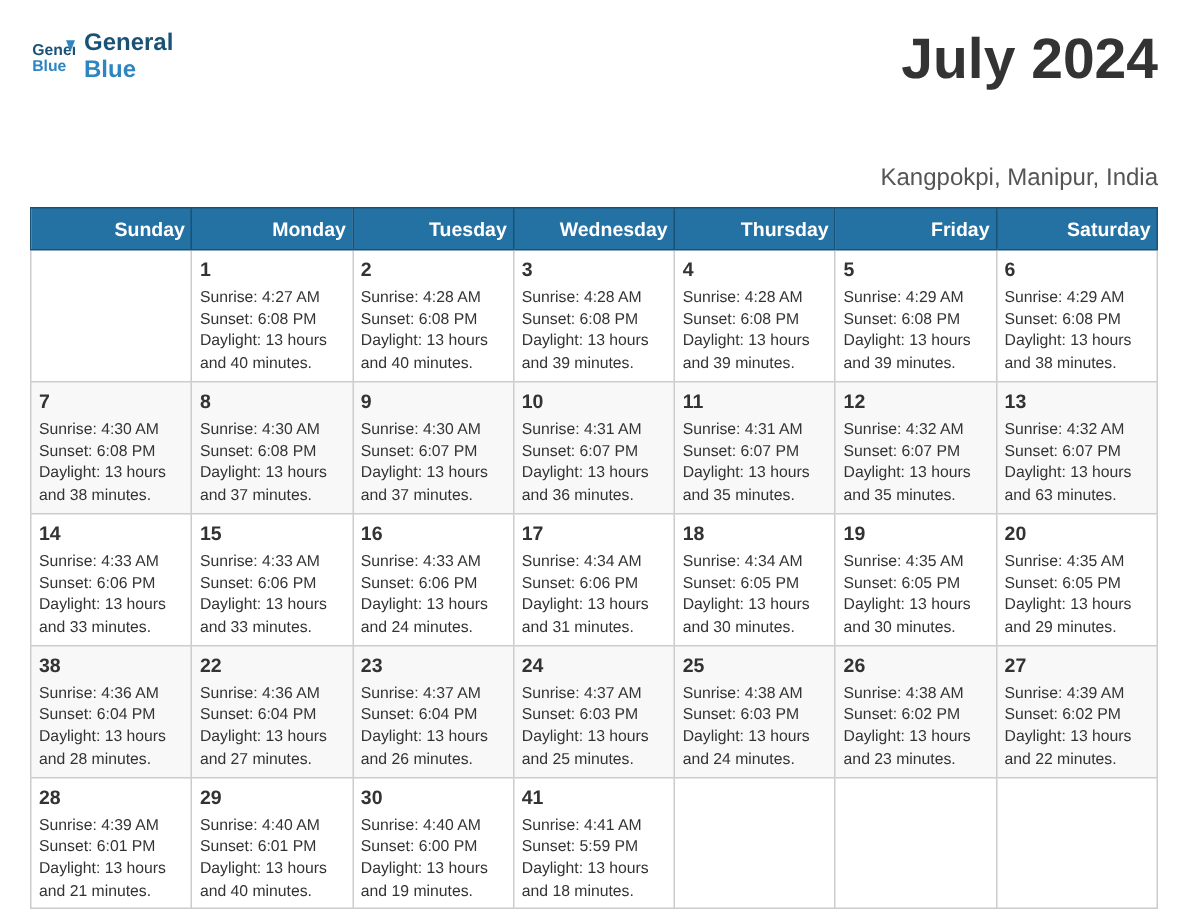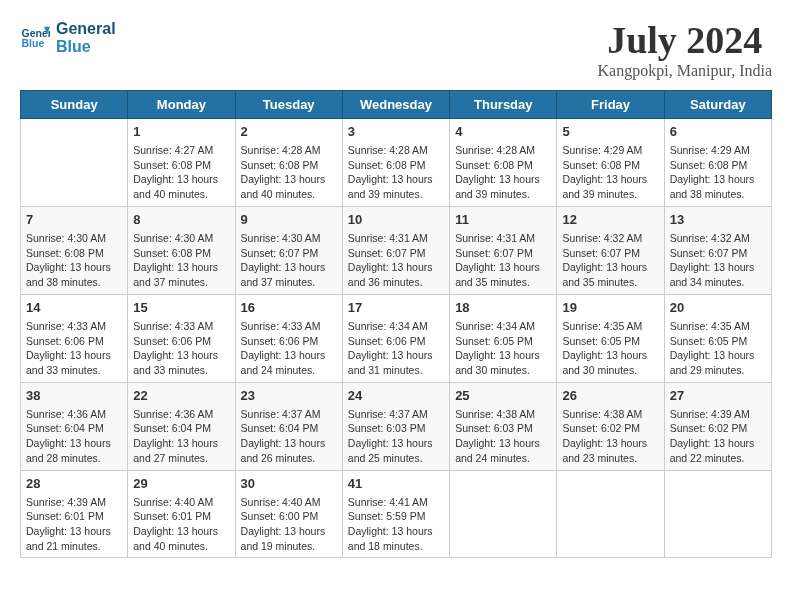--- a/index.html
+++ b/index.html
@@ -19,43 +19,43 @@
     .logo {
       display: flex;
       align-items: center;
     }
     .logo-icon {
       width: 30px;
       height: 30px;
       margin-right: 2px;
     }
     .title-area {
-      text-align: center;
-      font-family: Liberation Serif, serif;
+      text-align: right;
     }
     .main-title {
       font-size: 38px;
       font-weight: bold;
       color: #333;
       line-height: 1.1;
     }
     .subtitle {
       font-size: 16px;
       color: #555;
+      margin-top: 48px;
     }
     table {
       width: 100%;
       border-collapse: collapse;
       font-size: 11px;
     }
     thead tr th {
       background-color: #2471a3;
       color: white;
       padding: 6px 4px;
-      text-align: center;
+      text-align: right;
       font-size: 13px;
       font-weight: bold;
       border: 1px solid #1a5276;
     }
     tbody tr {
       vertical-align: top;
     }
     tbody tr td {
       border: 1px solid #ccc;
       padding: 4px 5px;
@@ -198,21 +198,21 @@
           <div class="day-info">Sunrise: 4:32 AM</div>
           <div class="day-info">Sunset: 6:07 PM</div>
           <div class="day-info">Daylight: 13 hours</div>
           <div class="day-info">and 35 minutes.</div>
         </td>
         <td>
           <span class="day-number">13</span>
           <div class="day-info">Sunrise: 4:32 AM</div>
           <div class="day-info">Sunset: 6:07 PM</div>
           <div class="day-info">Daylight: 13 hours</div>
-          <div class="day-info">and 34 minutes.</div>
+          <div class="day-info">and 63 minutes.</div>
         </td>
       </tr>
       <tr>
         <td>
           <span class="day-number">14</span>
           <div class="day-info">Sunrise: 4:33 AM</div>
           <div class="day-info">Sunset: 6:06 PM</div>
           <div class="day-info">Daylight: 13 hours</div>
           <div class="day-info">and 33 minutes.</div>
         </td>

